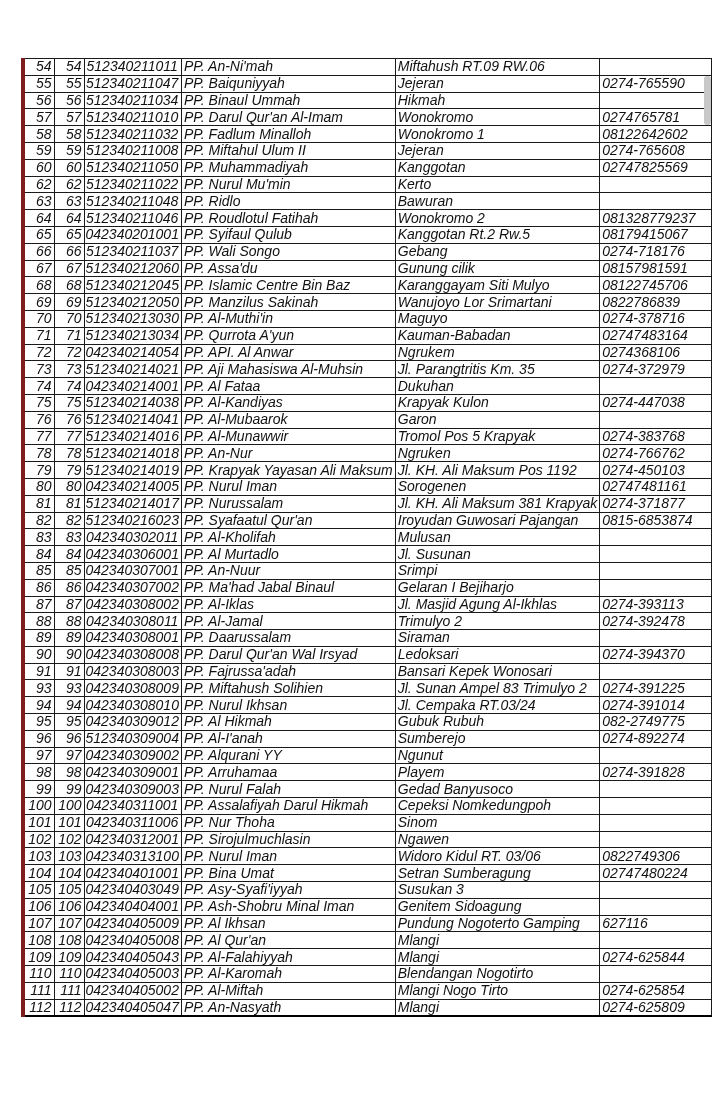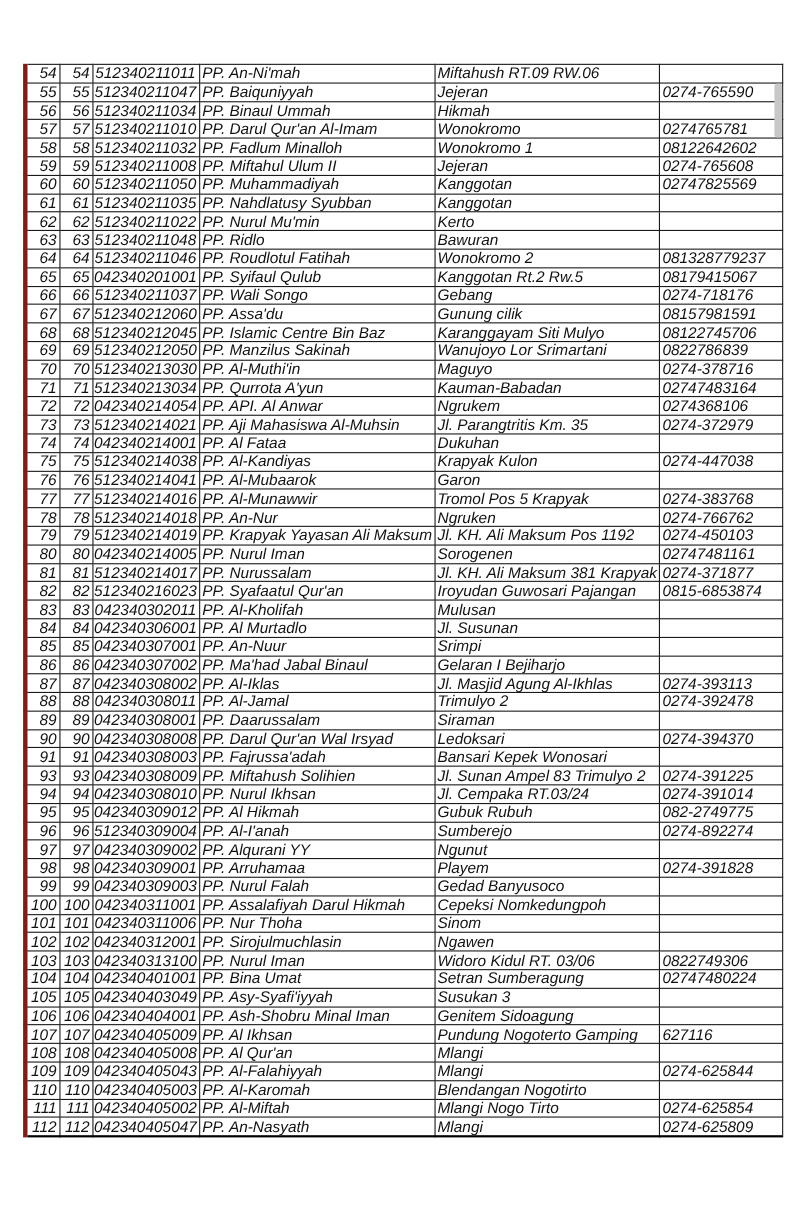--- a/index.html
+++ b/index.html
@@ -117,28 +117,20 @@
       </tr>
       <tr>
         <td class="num">60</td>
         <td class="num">60</td>
         <td class="code">512340211050</td>
         <td class="txt">PP. Muhammadiyah</td>
         <td class="txt">Kanggotan</td>
         <td class="txt">02747825569</td>
       </tr>
       <tr>
-        <td class="num">61</td>
-        <td class="num">61</td>
-        <td class="code">512340211035</td>
-        <td class="txt">PP. Nahdlatusy Syubban</td>
-        <td class="txt">Kanggotan</td>
-        <td class="txt"></td>
-      </tr>
-      <tr>
         <td class="num">62</td>
         <td class="num">62</td>
         <td class="code">512340211022</td>
         <td class="txt">PP. Nurul Mu'min</td>
         <td class="txt">Kerto</td>
         <td class="txt"></td>
       </tr>
       <tr>
         <td class="num">63</td>
         <td class="num">63</td>

